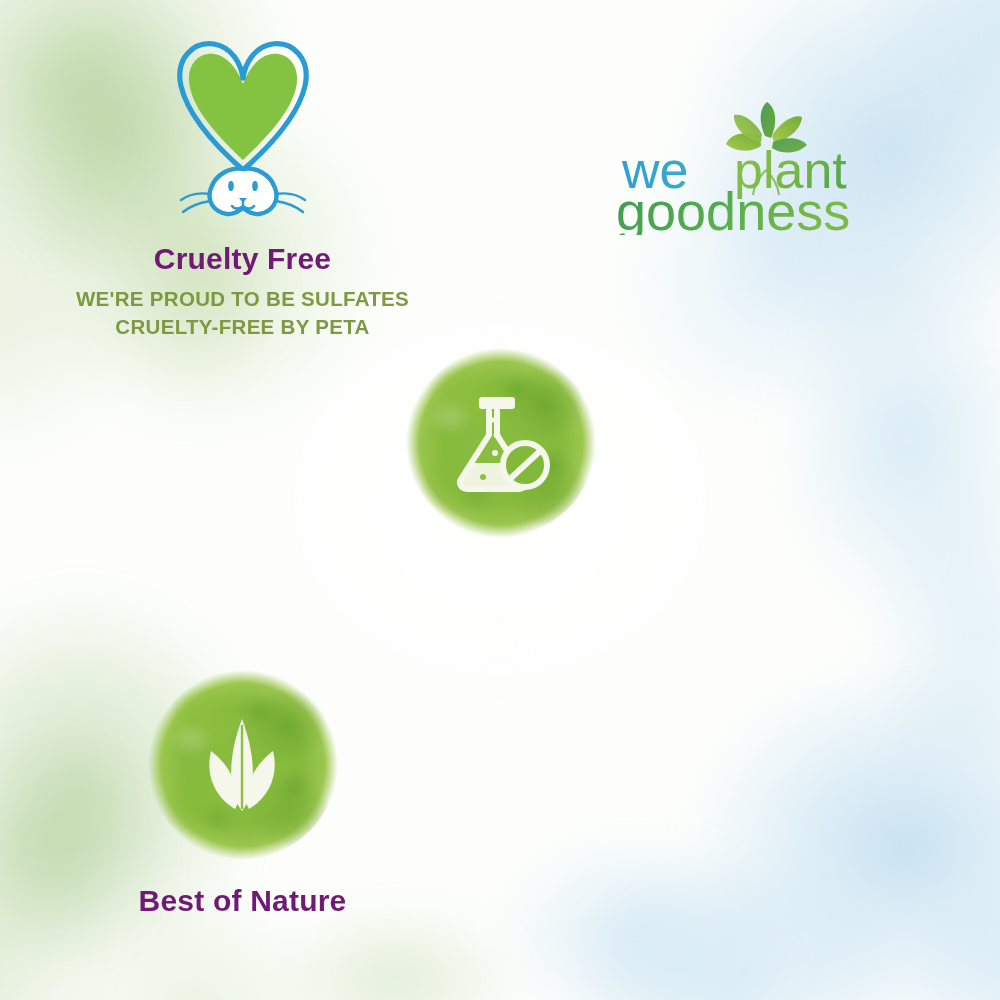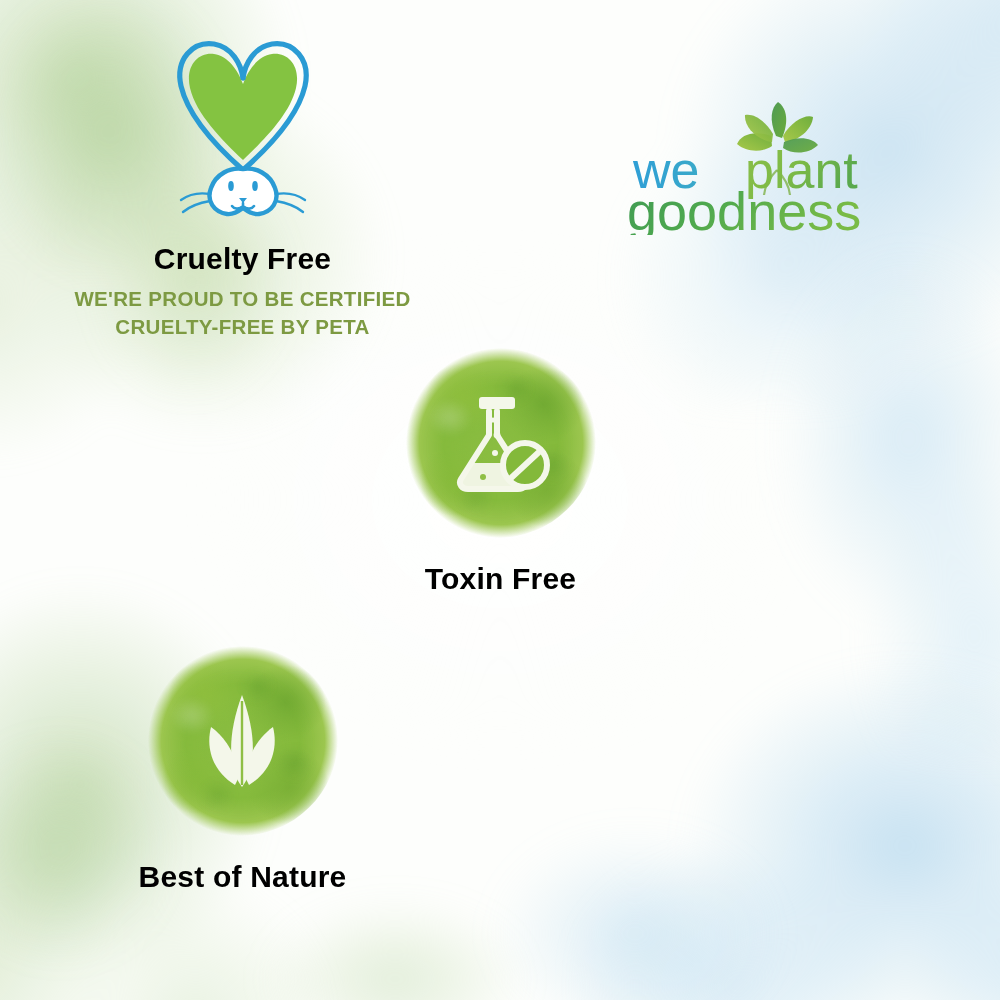--- a/index.html
+++ b/index.html
@@ -92,21 +92,21 @@
   
   .cell{position:absolute;text-align:center;}
 
   .badge-wrap{display:flex;justify-content:center;align-items:flex-end;}
 
   .title{
     font-family:"Liberation Sans", sans-serif;
     font-weight:bold;
     font-size:30px;
     letter-spacing:.2px;
-    color:#000000;
+    color:#701a75;
     margin:0;
     line-height:1.1;
   }
   .subtitle{
     font-family:"Liberation Sans", sans-serif;
     font-weight:bold;
     font-size:20.5px;
     letter-spacing:.3px;
     color:#7d9a42;
     line-height:1.35;
@@ -143,23 +143,23 @@
       radial-gradient(16% 14% at 22% 36%, rgba(255,255,255,.22), rgba(255,255,255,0) 75%),
       radial-gradient(14% 13% at 78% 62%, rgba(58,124,30,.20), rgba(58,124,30,0) 75%),
       radial-gradient(12% 12% at 58% 20%, rgba(60,128,32,.18), rgba(60,128,32,0) 78%),
       radial-gradient(13% 12% at 36% 80%, rgba(60,128,32,.16), rgba(60,128,32,0) 78%);
     filter:blur(3px);
   }
   .blob svg{position:relative;z-index:2;}
 
   
   #cell-cruelty{left:15px;  top:28px;  width:455px;}
-  #cell-plant{  left:541px; top:100px; width:455px;}
+  #cell-plant{  left:530px; top:100px; width:455px;}
   #cell-toxin{  left:273px; top:348px; width:455px;}
-  #cell-nature{ left:15px;  top:646px; width:455px;}
+  #cell-nature{ left:15px;  top:670px; width:455px;}
   #cell-plastic{left:530px; top:642px; width:455px;}
 
   .logo-plant{display:flex;justify-content:center;}
 </style>
 </head>
 <body>
 
 <div id="stage">
 
   <div class="wash wash-green-tl"></div>
@@ -197,21 +197,21 @@
         <path d="M95 175 L95 178 M95 178 C 91 182, 86 181, 84 178 M95 178 C 99 182, 104 181, 106 178" fill="none" stroke="#2a9bd4" stroke-width="2.6" stroke-linecap="round"></path>
 
         <path d="M62 166 C 50 164, 40 167, 33 172" fill="none" stroke="#2a9bd4" stroke-width="2.4" stroke-linecap="round"></path>
         <path d="M62 173 C 50 175, 41 179, 35 184" fill="none" stroke="#2a9bd4" stroke-width="2.4" stroke-linecap="round"></path>
 
         <path d="M128 166 C 140 164, 150 167, 157 172" fill="none" stroke="#2a9bd4" stroke-width="2.4" stroke-linecap="round"></path>
         <path d="M128 173 C 140 175, 149 179, 155 184" fill="none" stroke="#2a9bd4" stroke-width="2.4" stroke-linecap="round"></path>
       </svg>
     </div>
     <h2 class="title" style="margin-top:24px">Cruelty Free</h2>
-    <p class="subtitle">WE'RE PROUD TO BE CERTIFIED
+    <p class="subtitle">WE'RE PROUD TO BE SULFATES
 CRUELTY-FREE BY PETA</p>
   </div>
 
   <div class="cell" id="cell-plant">
     <div class="logo-plant">
       <svg width="300" height="135" viewBox="0 0 300 135">
         <defs>
           <linearGradient id="gWe" x1="0" y1="0" x2="1" y2="0">
             <stop offset="0%" stop-color="#2f9fd6"></stop>
             <stop offset="100%" stop-color="#3aa9c9"></stop>
@@ -280,21 +280,20 @@
           <circle cx="48" cy="33" r="2.6" fill="#f4f7ea"></circle>
           <circle cx="52" cy="48" r="3.4" fill="#f4f7ea"></circle>
           <circle cx="50" cy="66" r="3" fill="#f4f7ea"></circle>
           <circle cx="38" cy="90" r="3" fill="#8fbf45"></circle>
 
           <circle cx="80" cy="78" r="22" fill="#83b93a" stroke="#f4f7ea" stroke-width="6"></circle>
           <line x1="66" y1="91" x2="94" y2="65" stroke="#f4f7ea" stroke-width="6" stroke-linecap="round"></line>
         </svg>
       </div>
     </div>
-    <h2 class="title" style="margin-top:24px">Toxin Free</h2>
   </div>
 
   <div class="cell" id="cell-nature">
     <div class="badge-wrap">
       <div class="blob">
         <svg width="112" height="112" viewBox="0 0 112 112">
 
           <path d="M48 100 C 28 88, 18 66, 24 42 C 38 52, 50 70, 52 92 Z" fill="#f4f7ea"></path>
 
           <path d="M62 100 C 82 88, 92 66, 86 42 C 72 52, 60 70, 58 92 Z" fill="#f4f7ea"></path>

